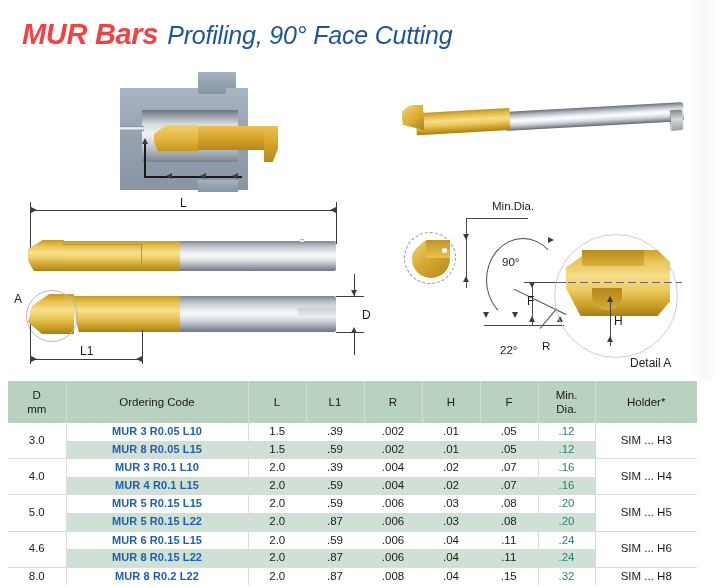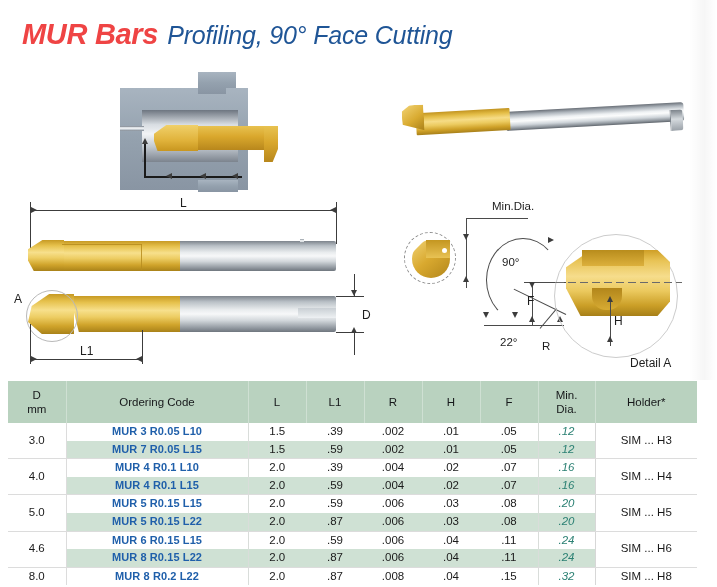--- a/index.html
+++ b/index.html
@@ -181,21 +181,21 @@
     letter-spacing: 0.1px;
   }
   td.mindia { color: #2b8073; }
   td.dcol, td.holder {
     border-right: 1px solid #d7dcd8;
   }
   td.dcol   { background: #ffffff; border-right: 1px solid #dcdcdc; }
   td.holder { background: #ffffff; border-left: 1px solid #d7d7d7; border-right: none; }
   td.grp-end { border-bottom: 1px solid #dcdcdc; }
   td.codecell { border-right: 1px solid #d9ddda; }
-  td.mindia-cell { border-left: 1px solid #d9ddda; font-style: italic; }
+  td.mindia-cell { border-left: 1px solid #d9ddda; }
 </style>
 </head>
 <body>
 
 <div id="page">
 
   <div id="title">
     <span class="t-main">MUR Bars</span><span class="t-sub">Profiling, 90° Face Cutting</span>
   </div>
 
@@ -295,21 +295,21 @@
                 border:1px solid #4a4a4a; border-radius:50%;
                 clip-path: polygon(0% 0%, 100% 0%, 100% 50%, 50% 100%, 0% 100%);
                 border-right-color:transparent; border-bottom-color:transparent;"></div>
     <div class="dt-txt" style="left:106px; top:68px; font-size:11.5px;">90°</div>
     <div class="arrowhead-r" style="left:152px; top:49px;"></div>
     <div class="arrowhead-d" style="left:87px; top:124px;"></div>
 
     <div class="dt-line" style="left:88px; top:137px; width:80px;"></div>
     <div style="position:absolute; left:112px; top:126px; width:58px; height:1px; background:#4a4a4a;
                 transform: rotate(26deg); transform-origin:right center;"></div>
-    <div class="dt-txt" style="left:104px; top:148px; font-size:11.5px;">22°</div>
+    <div class="dt-txt" style="left:104px; top:156px; font-size:11.5px;">22°</div>
     <div class="arrowhead-d" style="left:116px; top:124px;"></div>
 
     <div style="position:absolute; left:144px; top:140px; width:26px; height:1px; background:#4a4a4a;
                 transform: rotate(-50deg); transform-origin:left center;"></div>
     <div class="dt-txt" style="left:146px; top:152px; font-size:11.5px;">R</div>
     <div class="arrowhead-u" style="left:161px; top:128px;"></div>
 
     <div class="dt-line" style="left:128px; top:94px; width:44px;"></div>
     <div class="dt-vline" style="left:136px; top:94px; height:43px;"></div>
     <div class="arrowhead-d" style="left:133px; top:94px;"></div>
@@ -388,31 +388,31 @@
             <td class="code codecell striped">MUR 3 R0.05 L10</td>
             <td class="striped">1.5</td>
             <td class="striped">.39</td>
             <td class="striped">.002</td>
             <td class="striped">.01</td>
             <td class="striped">.05</td>
             <td class="mindia mindia-cell striped">.12</td>
             <td class="holder grp-end" rowspan="2">SIM ... H3</td>
           </tr>
           <tr class="alt">
-            <td class="code codecell striped grp-end">MUR 7 R0.05 L15</td>
+            <td class="code codecell striped grp-end">MUR 8 R0.05 L15</td>
             <td class="striped grp-end">1.5</td>
             <td class="striped grp-end">.59</td>
             <td class="striped grp-end">.002</td>
             <td class="striped grp-end">.01</td>
             <td class="striped grp-end">.05</td>
             <td class="mindia mindia-cell striped grp-end">.12</td>
           </tr>
           <tr>
             <td class="dcol grp-end" rowspan="2">4.0</td>
-            <td class="code codecell striped">MUR 4 R0.1   L10</td>
+            <td class="code codecell striped">MUR 3 R0.1   L10</td>
             <td class="striped">2.0</td>
             <td class="striped">.39</td>
             <td class="striped">.004</td>
             <td class="striped">.02</td>
             <td class="striped">.07</td>
             <td class="mindia mindia-cell striped">.16</td>
             <td class="holder grp-end" rowspan="2">SIM ... H4</td>
           </tr>
           <tr class="alt">
             <td class="code codecell striped grp-end">MUR 4 R0.1   L15</td>

